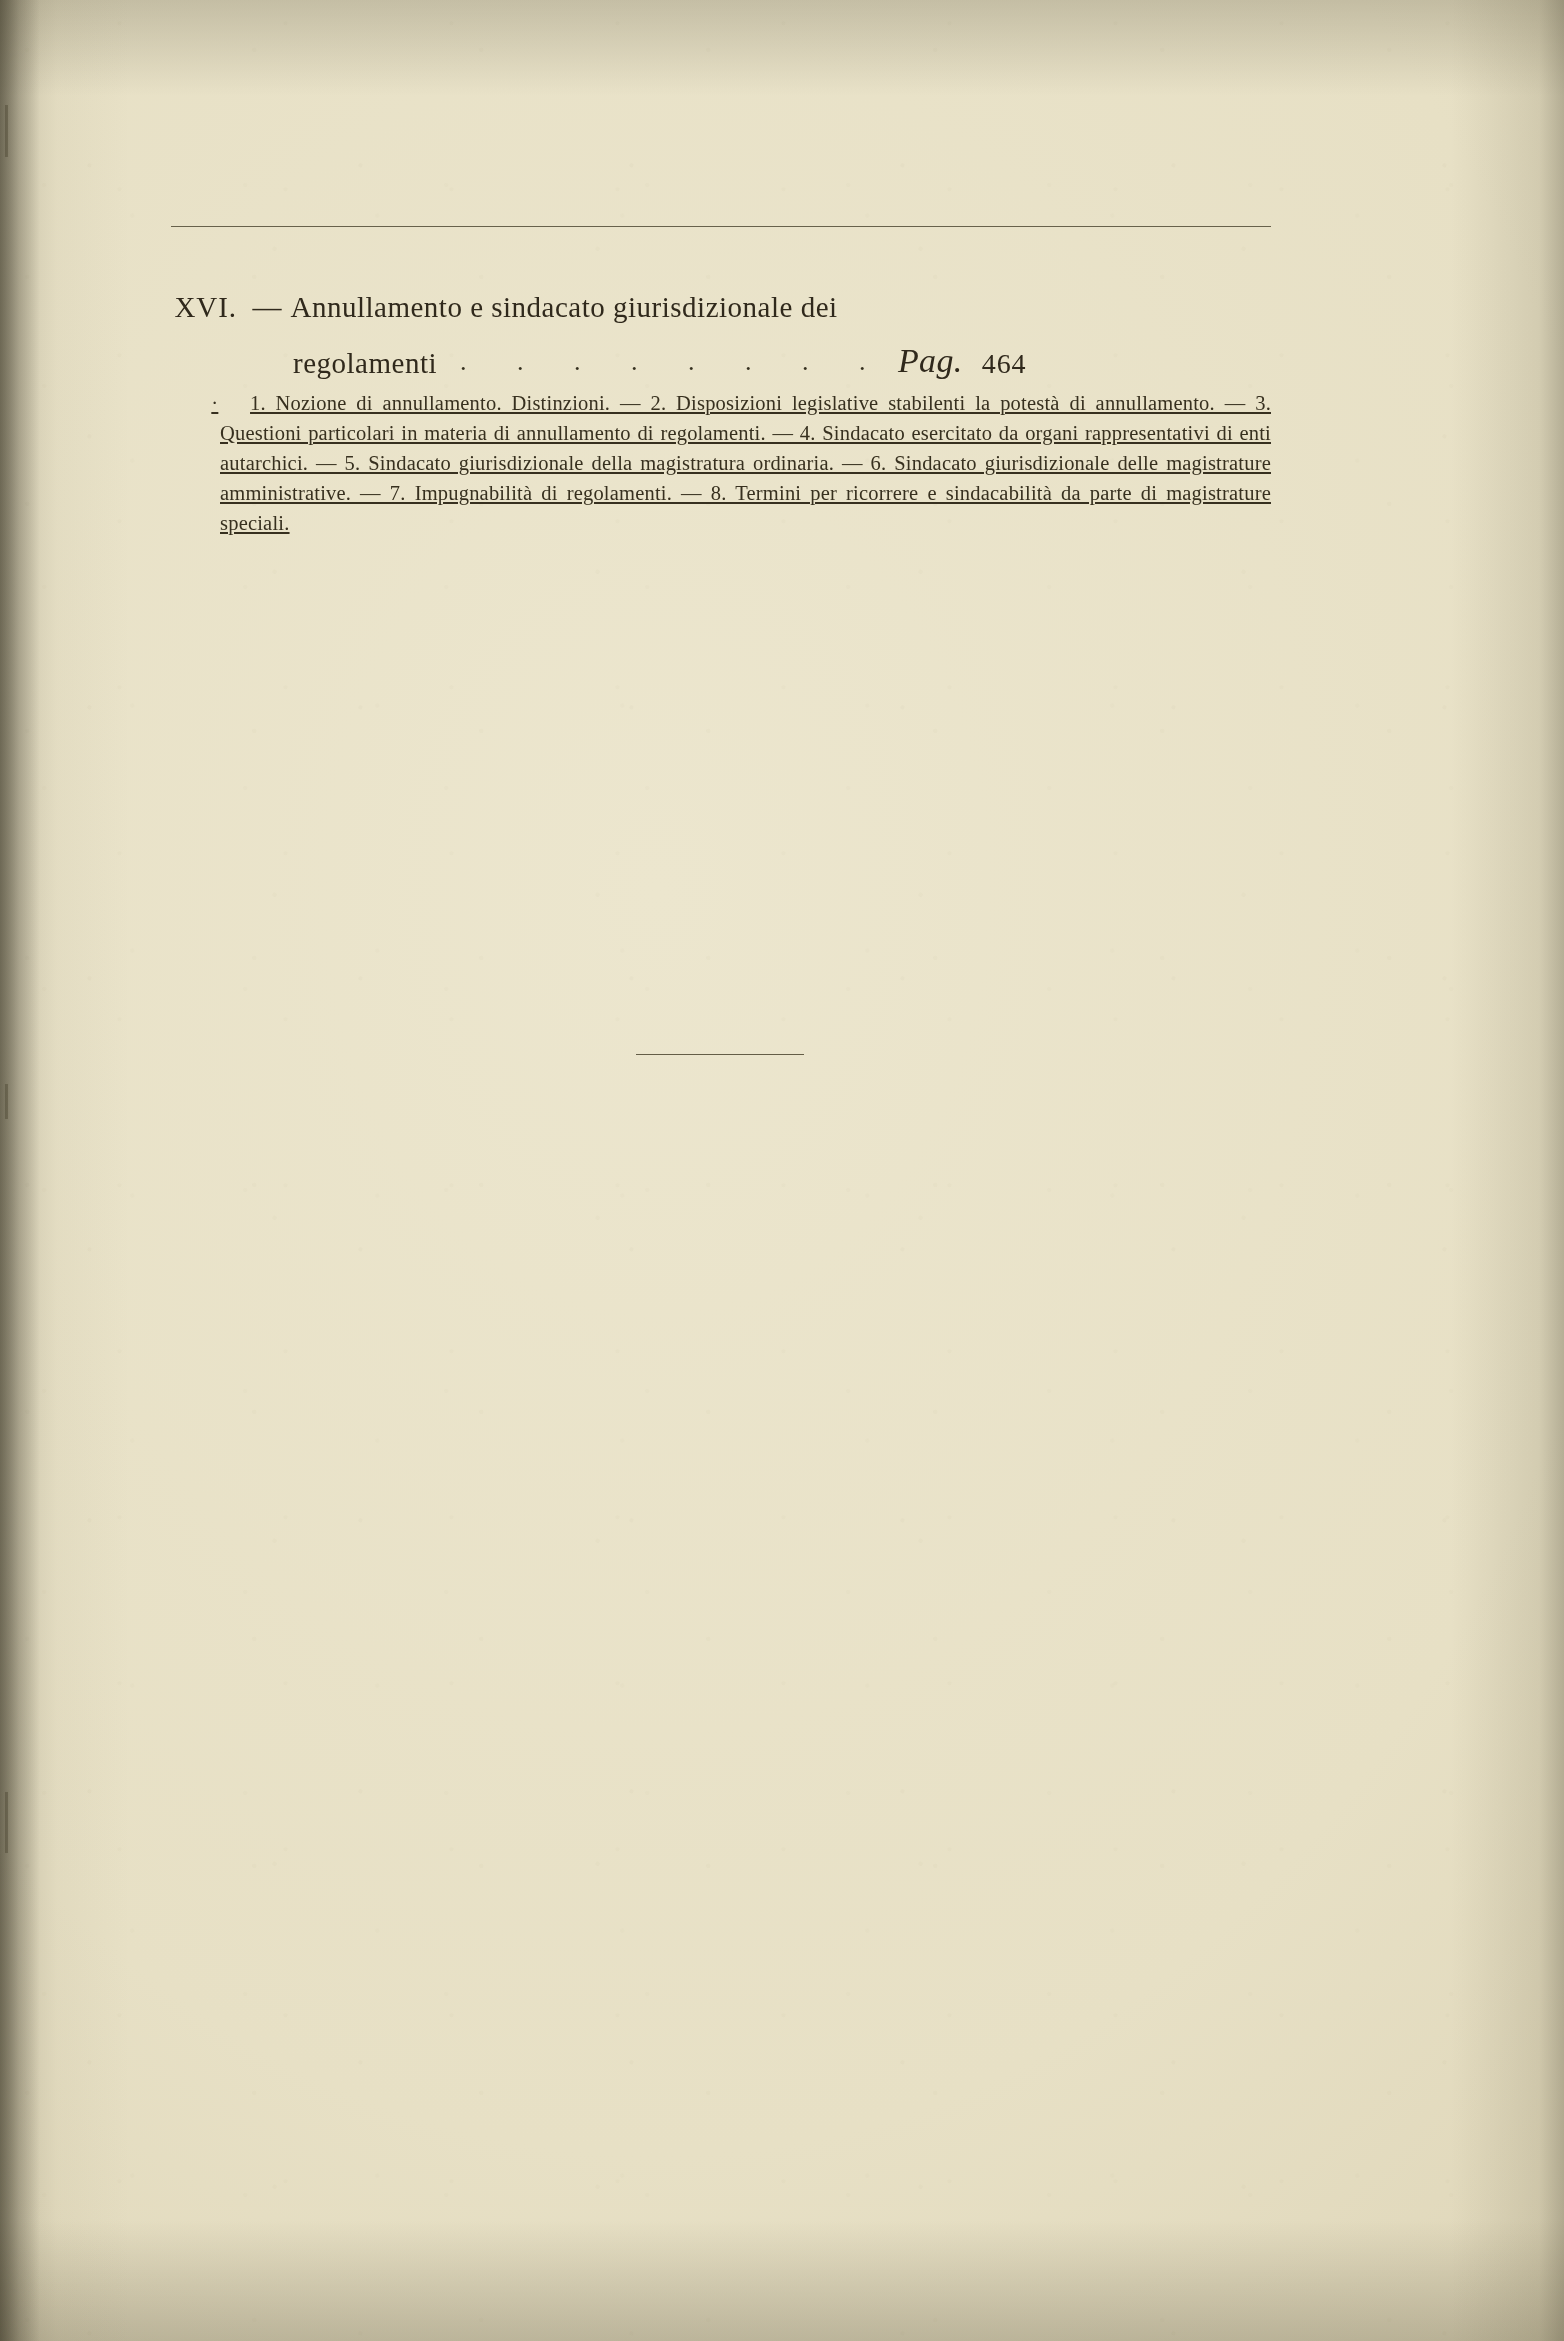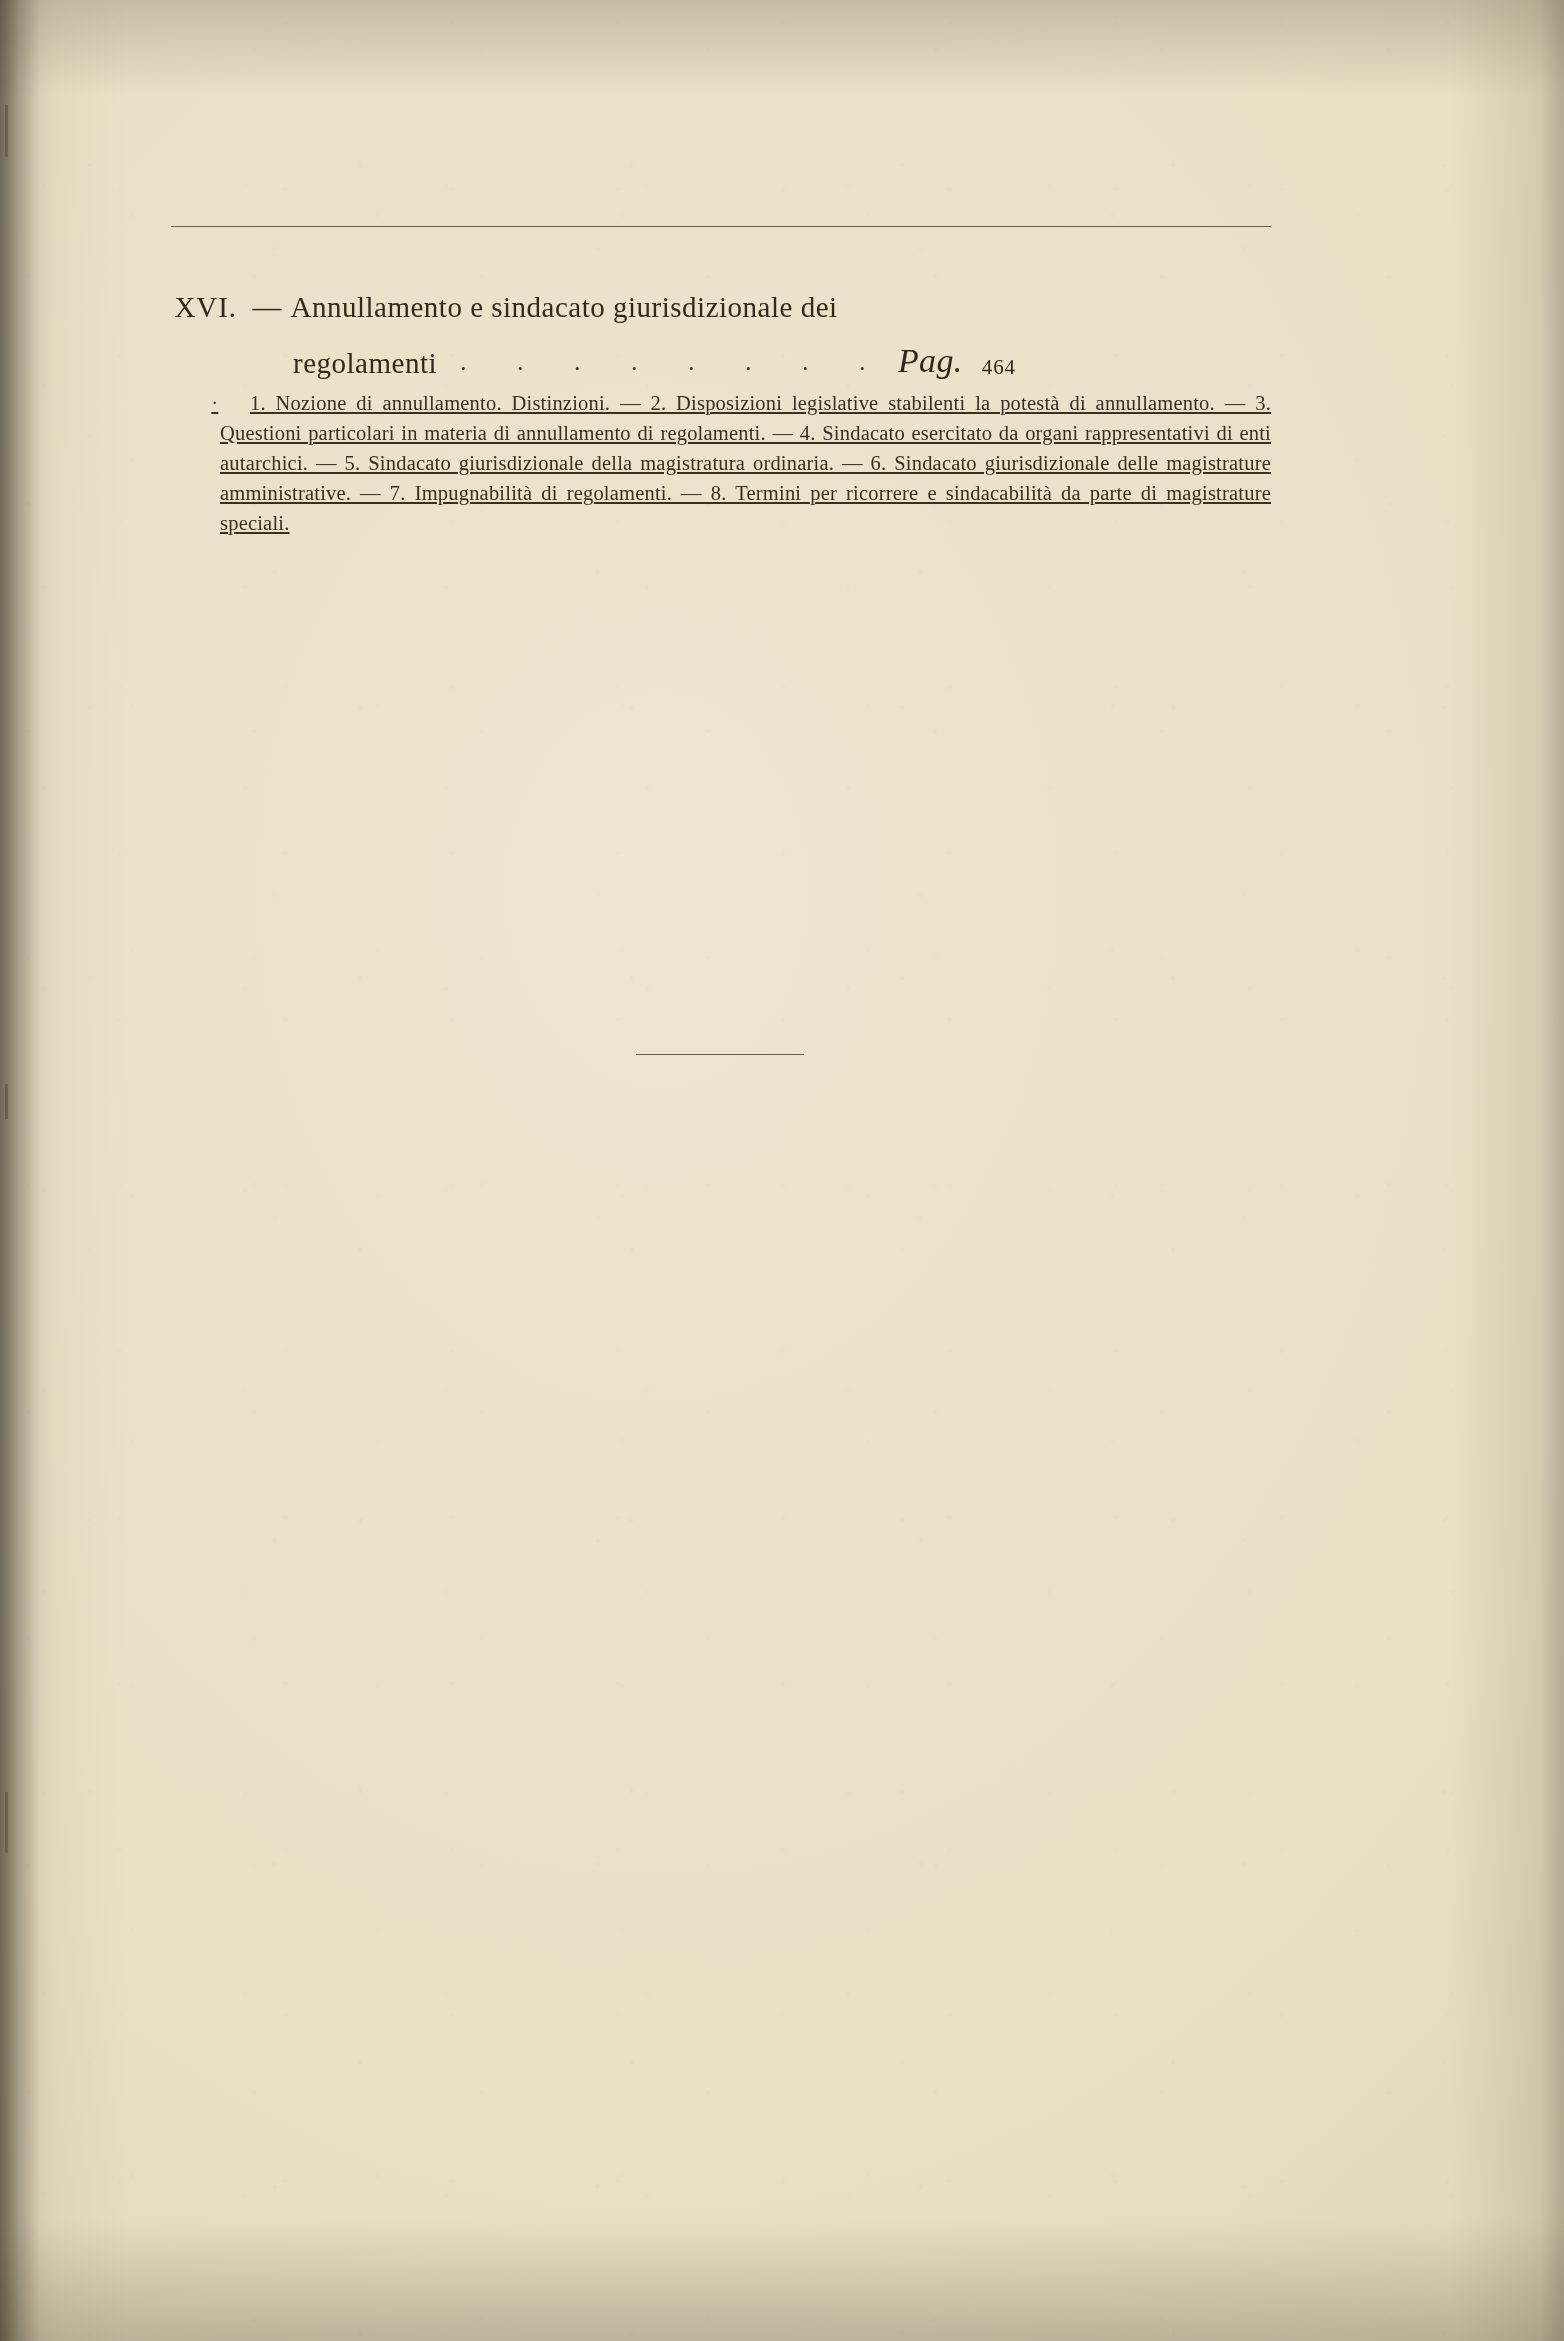--- a/index.html
+++ b/index.html
@@ -142,21 +142,21 @@
     top: -3.5px;
   }
   .entry-line2 .pag {
     font-style: italic;
     font-size: 34px;
     letter-spacing: 0.4px;
     margin-left: 5.2px;
   }
   .entry-line2 .pageno {
     margin-left: 19px;
-    font-size: 21px;
+    font-size: 28px;
     letter-spacing: 0.9px;
   }
 
   
   .subpara {
     position: absolute;
     left: 220px;
     top: 388px;
     width: 1051px;
     font-size: 20.5px;

